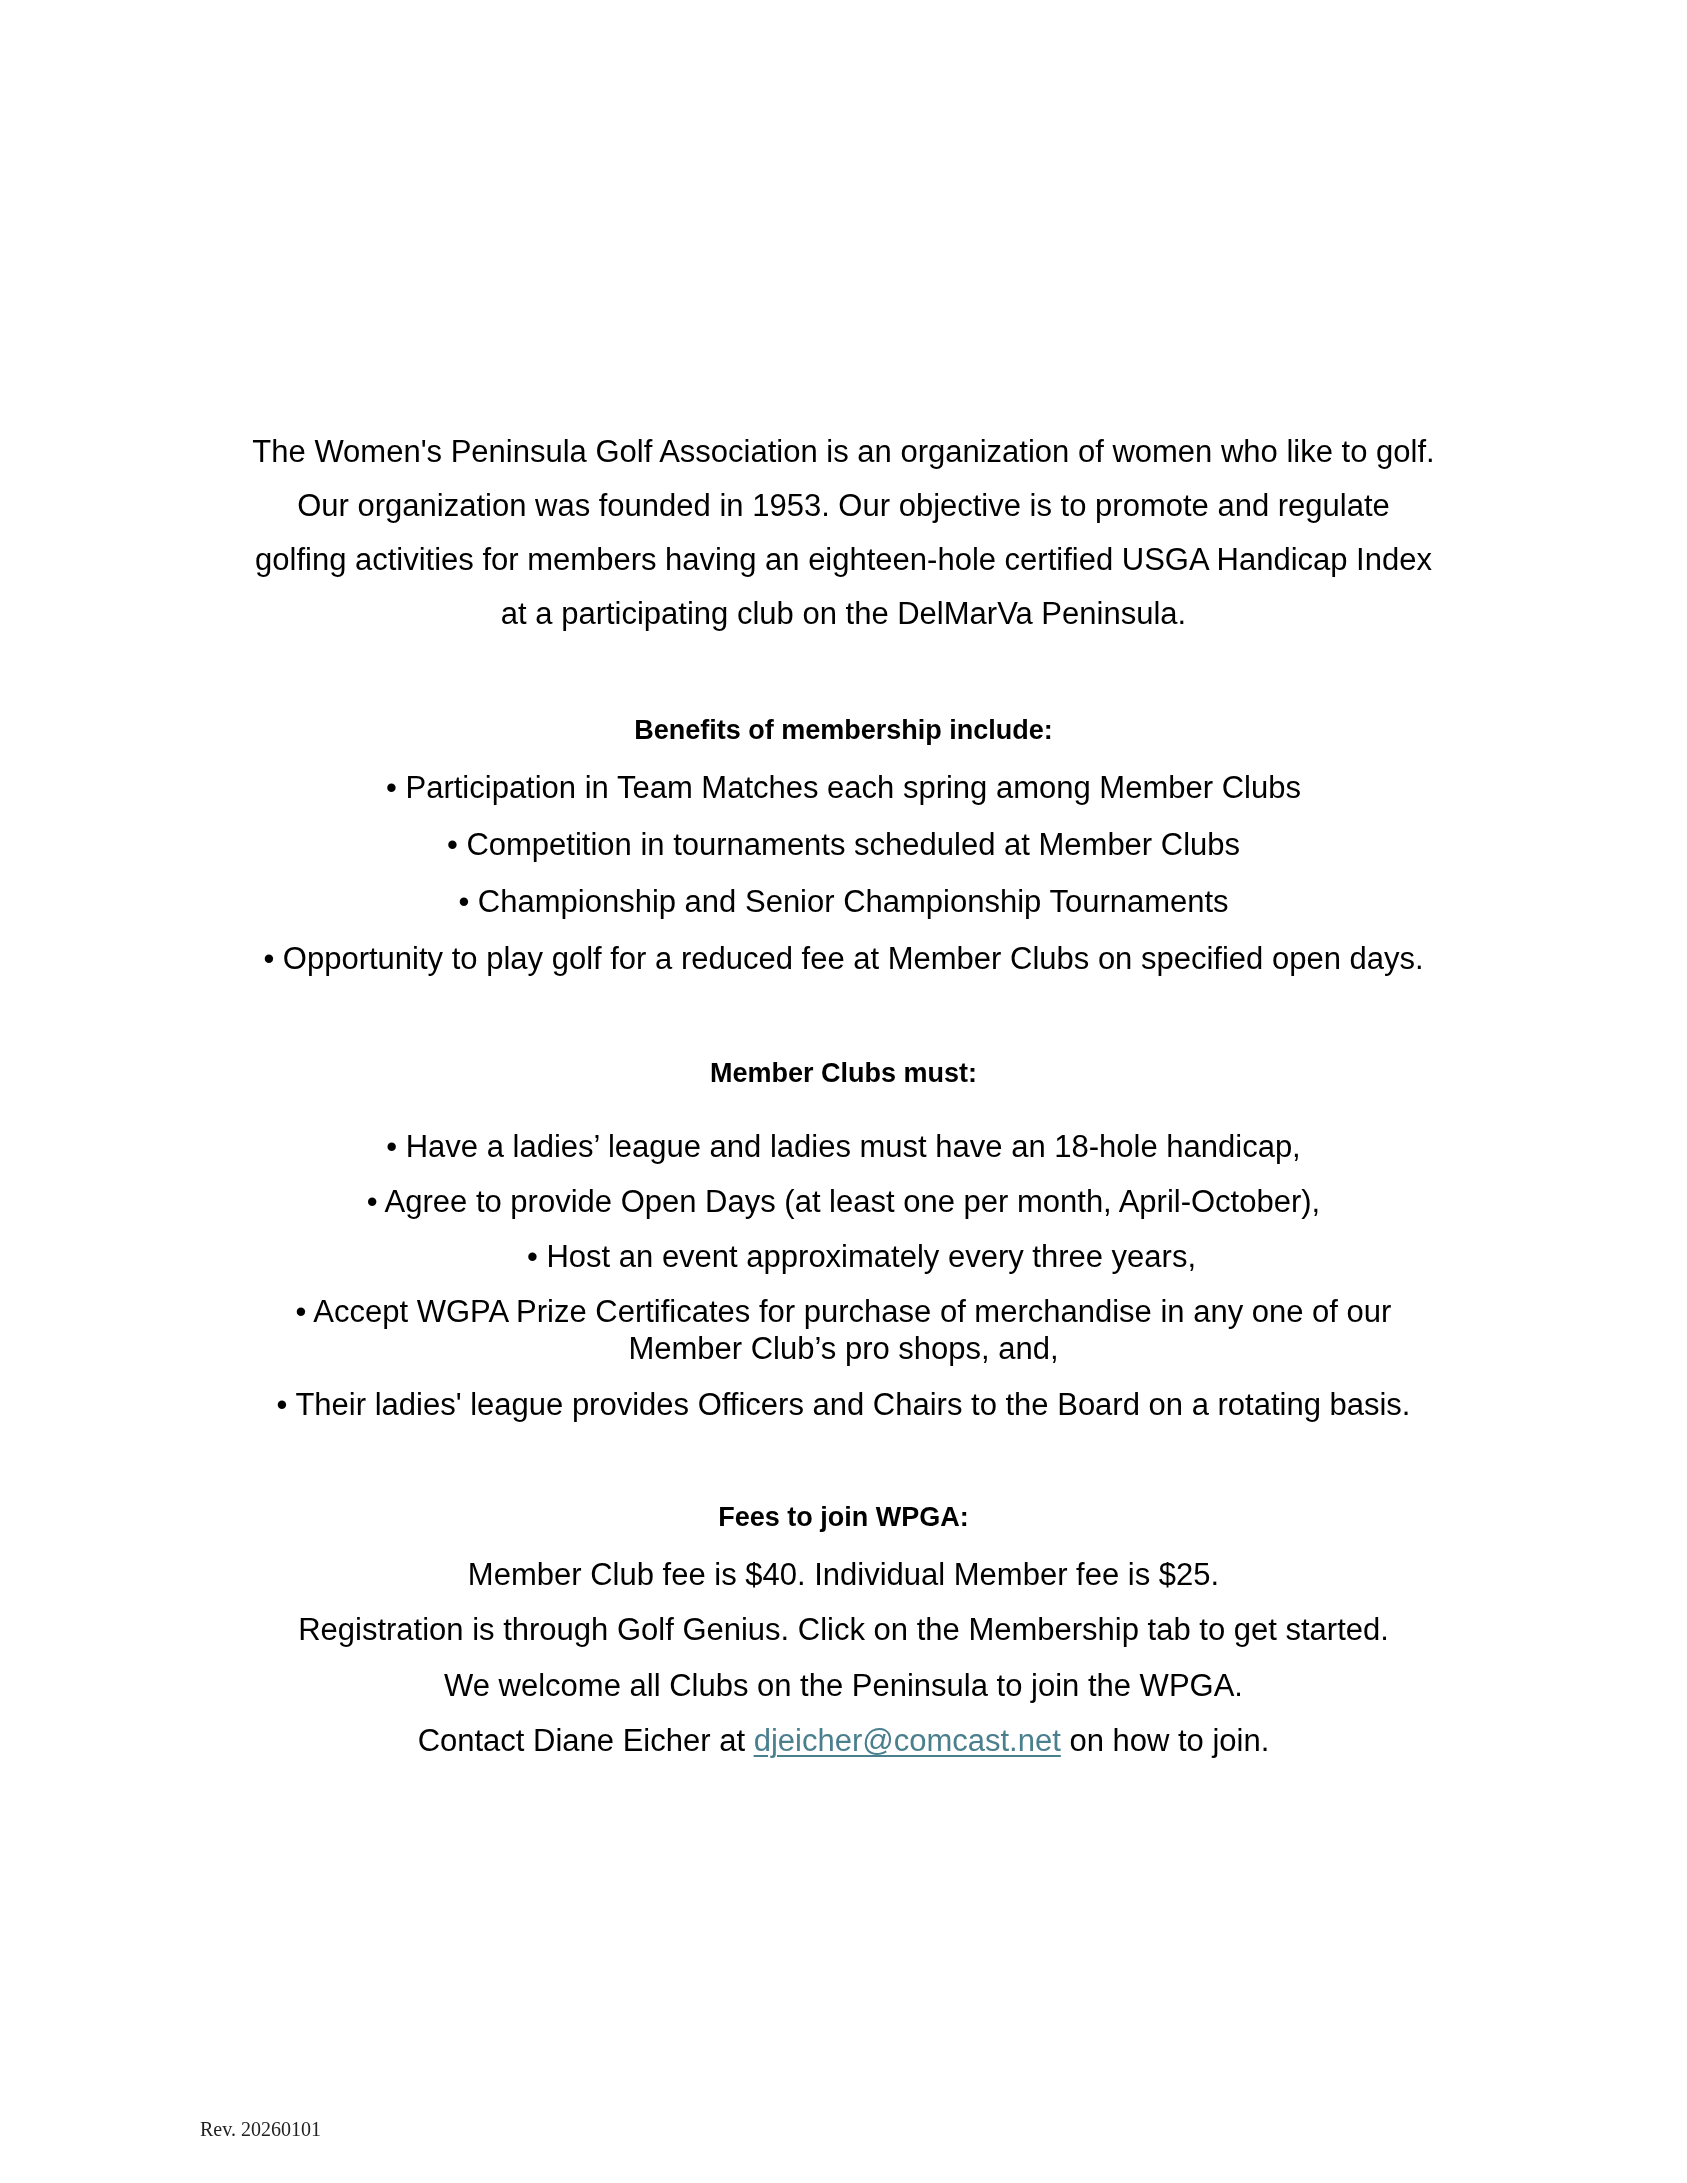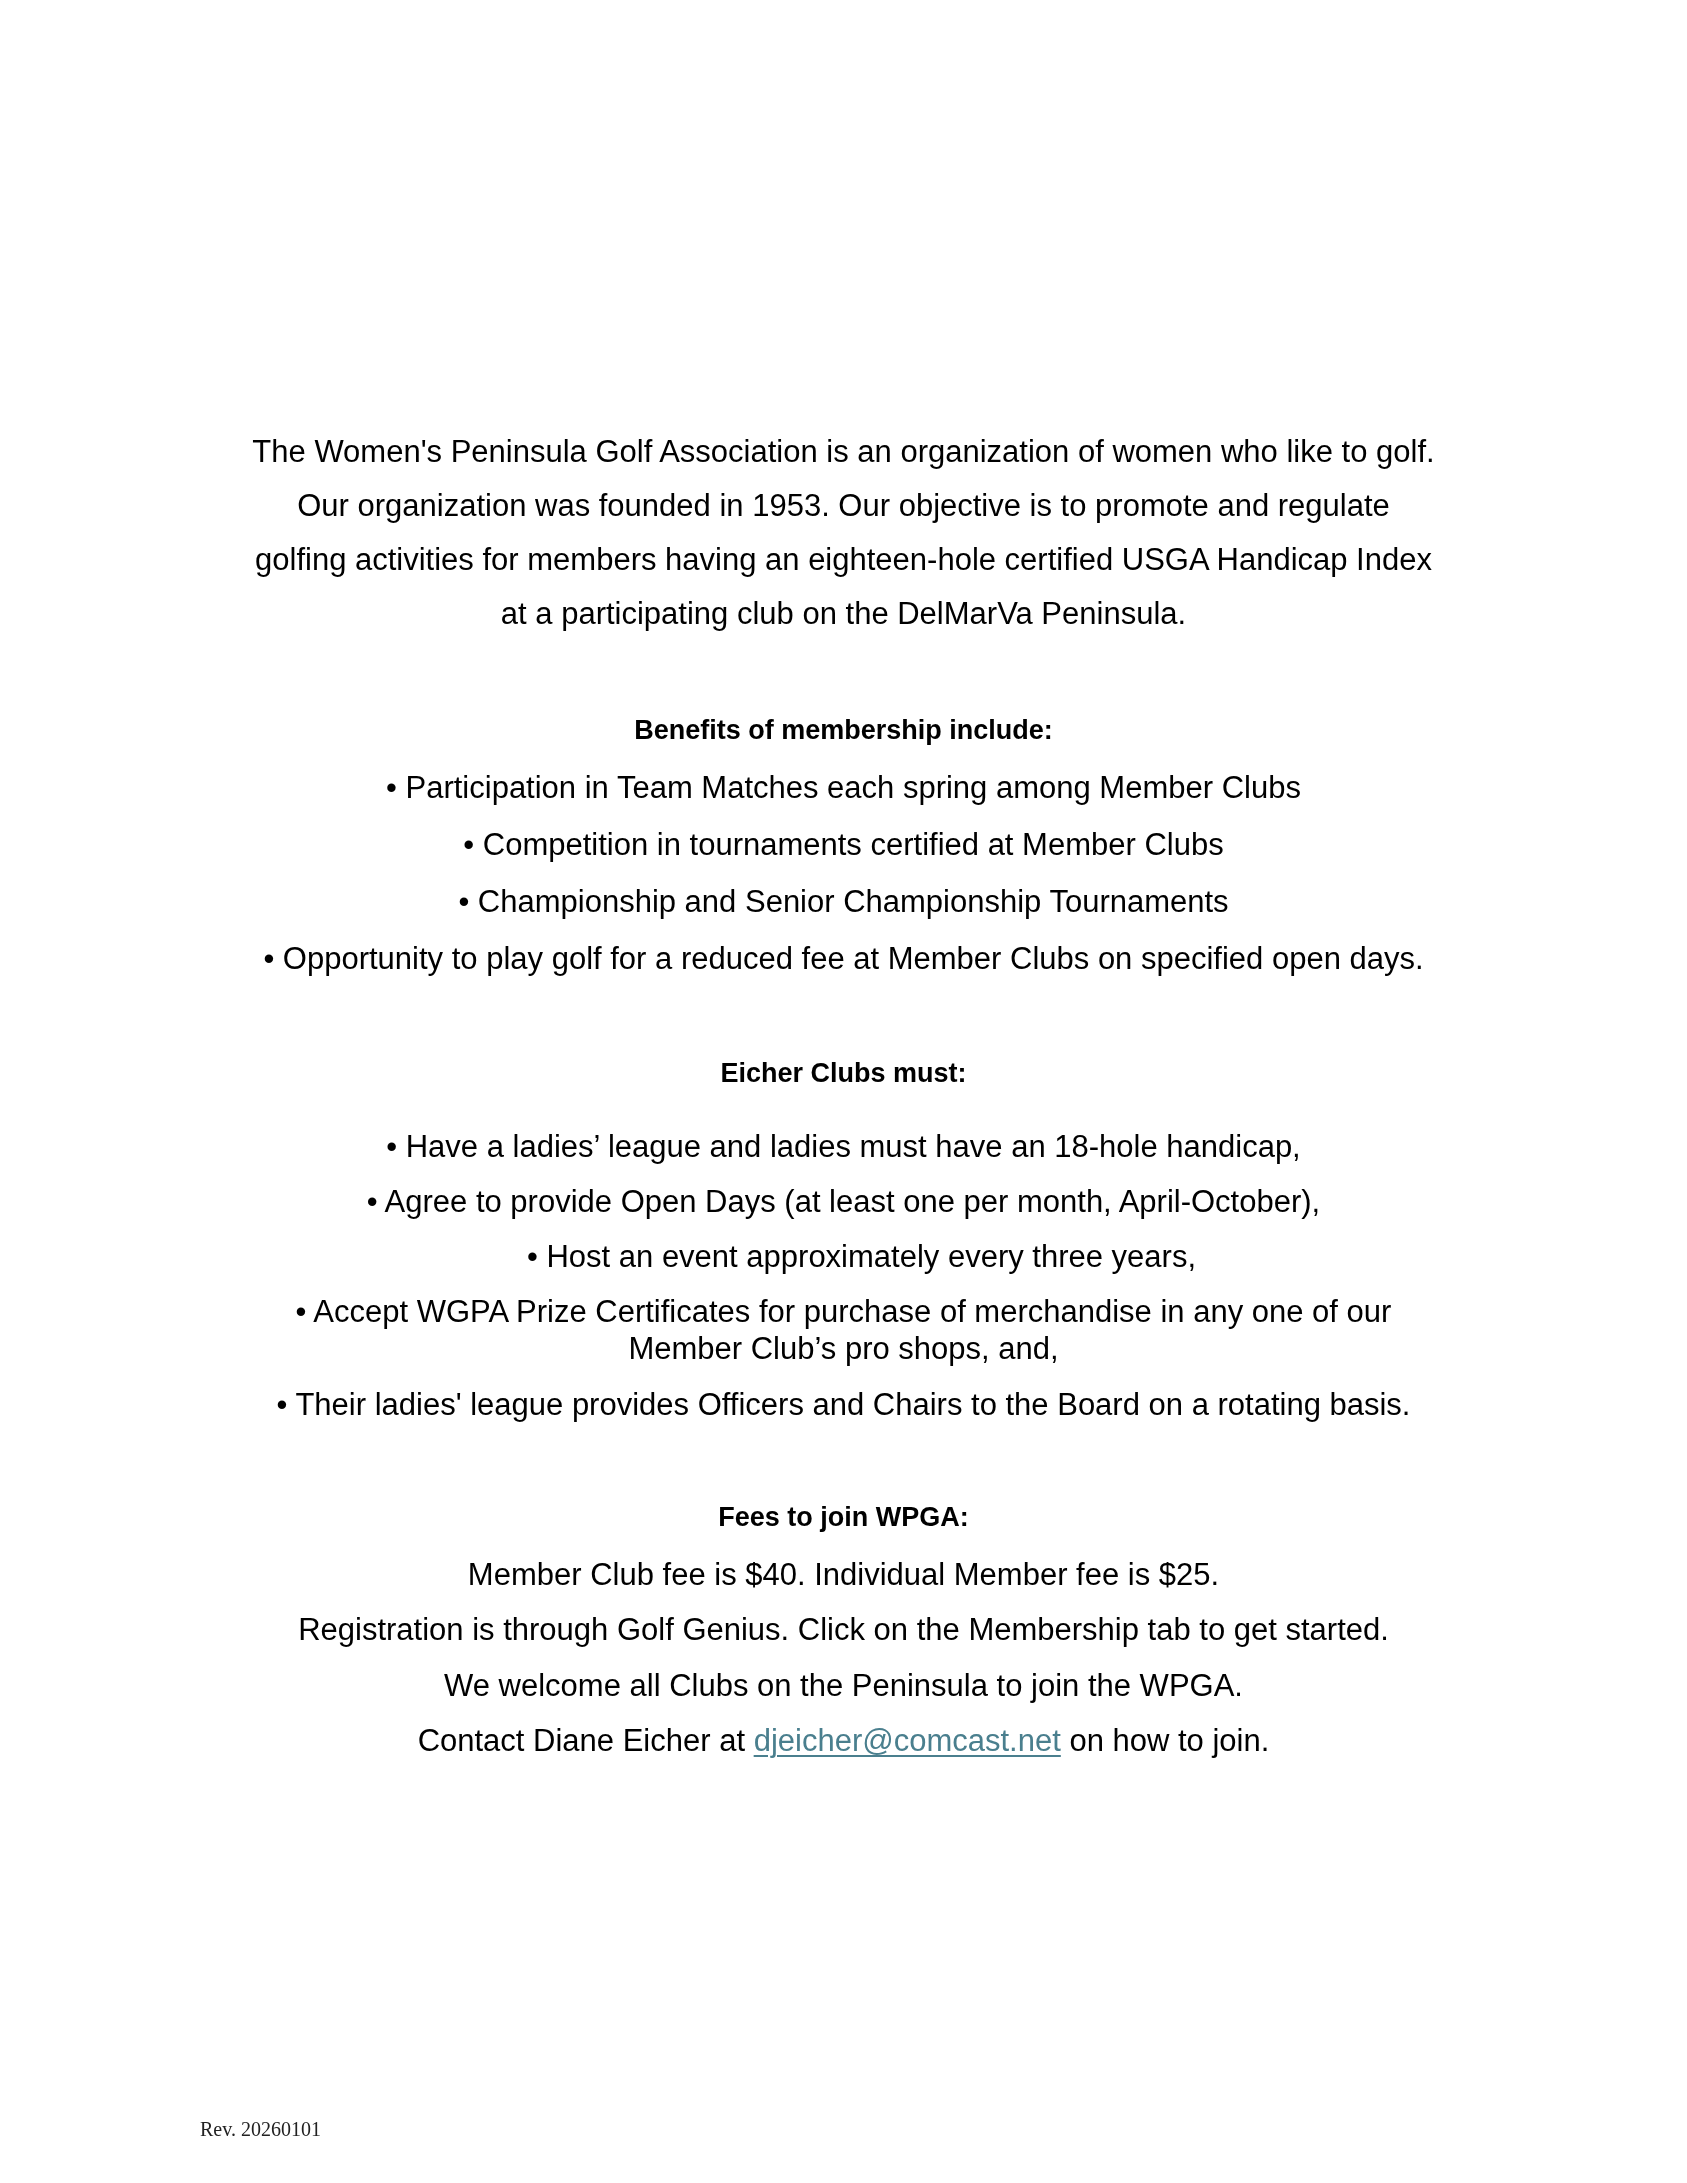--- a/index.html
+++ b/index.html
@@ -84,27 +84,27 @@
   <div>
     <div class="center body-line" style="top:432px;">The Women's Peninsula Golf Association is an organization of women who like to golf.</div>
     <div class="center body-line" style="top:486px;">Our organization was founded in 1953. Our objective is to promote and regulate</div>
     <div class="center body-line" style="top:540px;">golfing activities for members having an eighteen-hole certified USGA Handicap Index</div>
     <div class="center body-line" style="top:594px;">at a participating club on the DelMarVa Peninsula.</div>
   </div>
 
   <div>
     <div class="center heading-line" style="top:711px;">Benefits of membership include:</div>
     <div class="center body-line" style="top:768px;">• Participation in Team Matches each spring among Member Clubs</div>
-    <div class="center body-line" style="top:825px;">• Competition in tournaments certified at Member Clubs</div>
+    <div class="center body-line" style="top:825px;">• Competition in tournaments scheduled at Member Clubs</div>
     <div class="center body-line" style="top:882px;">• Championship and Senior Championship Tournaments</div>
     <div class="center body-line" style="top:939px;">• Opportunity to play golf for a reduced fee at Member Clubs on specified open days.</div>
   </div>
 
   <div>
-    <div class="center heading-line" style="top:1054px;">Eicher Clubs must:</div>
+    <div class="center heading-line" style="top:1054px;">Member Clubs must:</div>
     <div class="center body-line" style="top:1127px;">• Have a ladies’ league and ladies must have an 18-hole handicap,</div>
     <div class="center body-line" style="top:1182px;">• Agree to provide Open Days (at least one per month, April-October),</div>
     <div class="center body-line" style="top:1237px;padding-left:18px;">• Host an event approximately every three years,</div>
     <div class="center body-line" style="top:1292px;">• Accept WGPA Prize Certificates for purchase of merchandise in any one of our</div>
     <div class="center body-line" style="top:1329px;">Member Club’s pro shops, and,</div>
     <div class="center body-line" style="top:1385px;">• Their ladies' league provides Officers and Chairs to the Board on a rotating basis.</div>
   </div>
 
   <div>
     <div class="center heading-line" style="top:1498px;">Fees to join WPGA:</div>

